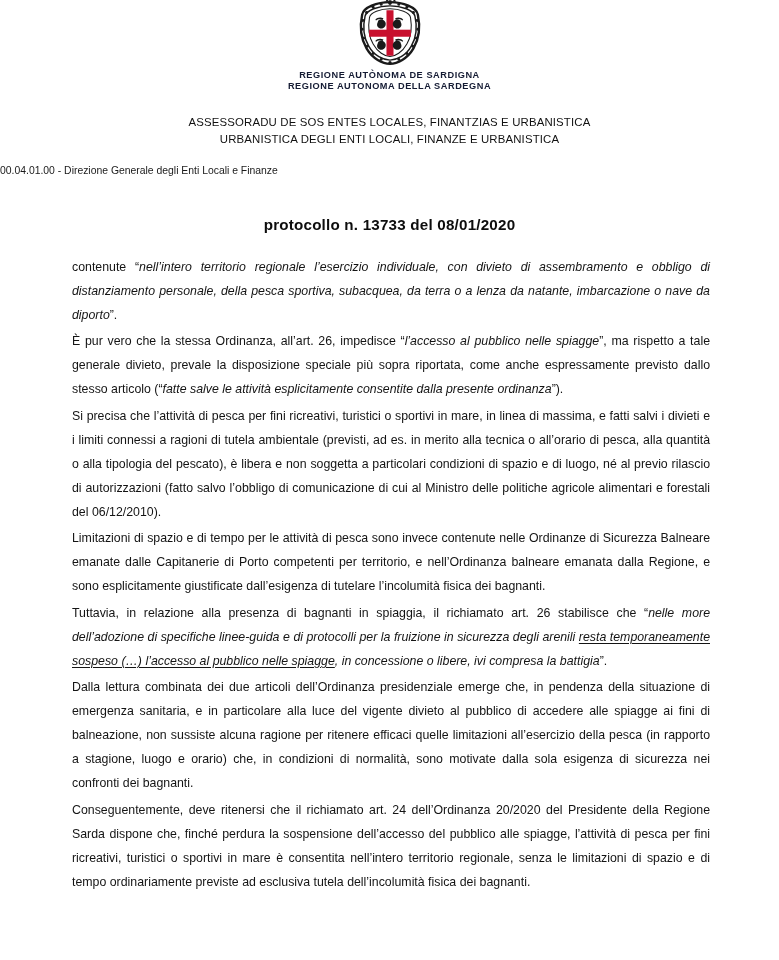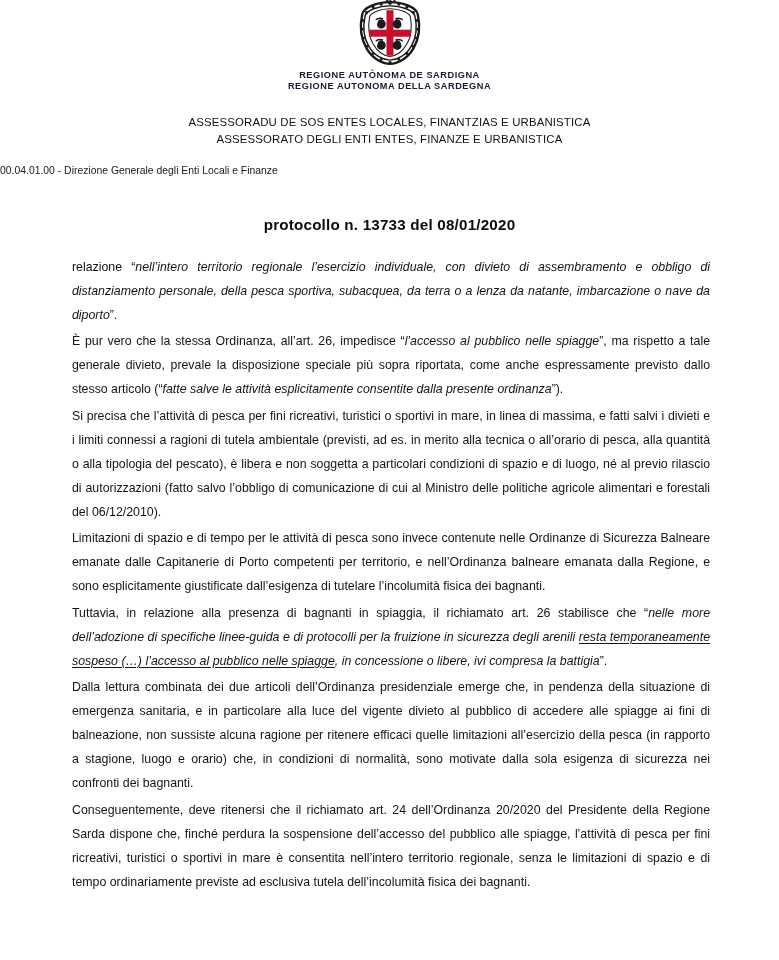--- a/index.html
+++ b/index.html
@@ -161,30 +161,30 @@
     </svg>
 
     <div class="org-lines">
       <div class="org-line">REGIONE AUTÒNOMA DE SARDIGNA</div>
       <div class="org-line">REGIONE AUTONOMA DELLA SARDEGNA</div>
     </div>
   </div>
 
   <div class="assessorato">
     <div class="assessorato-line">ASSESSORADU DE SOS ENTES LOCALES, FINANTZIAS E URBANISTICA</div>
-    <div class="assessorato-line">ASSESSORATO DEGLI ENTI ENTES, FINANZE E URBANISTICA</div>
+    <div class="assessorato-line">URBANISTICA DEGLI ENTI LOCALI, FINANZE E URBANISTICA</div>
   </div>
 
   <div class="direzione">00.04.01.00 - Direzione Generale degli Enti Locali e Finanze</div>
 
   <div class="doc-title">protocollo n. 13733  del 08/01/2020</div>
 
   <div class="body-text">
 
-    <p><span>relazione “</span><span class="it">nell’intero territorio regionale l’esercizio individuale, con divieto di assembramento e obbligo di distanziamento personale, della pesca sportiva, subacquea, da terra o a lenza da natante, imbarcazione o nave da diporto</span><span>”.</span></p>
+    <p><span>contenute “</span><span class="it">nell’intero territorio regionale l’esercizio individuale, con divieto di assembramento e obbligo di distanziamento personale, della pesca sportiva, subacquea, da terra o a lenza da natante, imbarcazione o nave da diporto</span><span>”.</span></p>
 
     <p><span>È pur vero che la stessa Ordinanza, all’art. 26, impedisce “</span><span class="it">l’accesso al pubblico nelle spiagge</span><span>”, ma rispetto a tale generale divieto, prevale la disposizione speciale più sopra riportata, come anche espressamente previsto dallo stesso articolo (“</span><span class="it">fatte salve le attività esplicitamente consentite dalla presente ordinanza</span><span>”).</span></p>
 
     <p><span>Si precisa che l’attività di pesca per fini ricreativi, turistici o sportivi </span><span class="u">in mare</span><span>, in linea di massima, e fatti salvi i divieti e i limiti connessi a ragioni di tutela ambientale (previsti, ad es. in merito alla tecnica o all’orario di pesca, alla quantità o alla tipologia del pescato), è libera e non soggetta a particolari condizioni di spazio e di luogo, né al previo rilascio di autorizzazioni (fatto salvo l’obbligo di comunicazione di cui al Ministro delle politiche agricole alimentari e forestali del 06/12/2010).</span></p>
 
     <p><span>Limitazioni di spazio e di tempo per le attività di pesca sono invece contenute nelle Ordinanze di Sicurezza Balneare emanate dalle Capitanerie di Porto competenti per territorio, e nell’Ordinanza balneare emanata dalla Regione, e sono esplicitamente giustificate dall’esigenza di tutelare l’incolumità fisica dei bagnanti.</span></p>
 
     <p><span>Tuttavia, in relazione alla presenza di bagnanti in spiaggia, il richiamato art. 26 stabilisce che “</span><span class="it">nelle more dell’adozione di specifiche linee-guida e di protocolli per la fruizione in sicurezza degli arenili </span><span class="itu">resta temporaneamente sospeso (…) l’accesso al pubblico nelle spiagge</span><span class="it">, in concessione o libere, ivi compresa la battigia</span><span>”.</span></p>
 
     <p><span>Dalla lettura combinata dei due articoli dell’Ordinanza presidenziale emerge che, in pendenza della situazione di emergenza sanitaria, e in particolare alla luce del vigente divieto al pubblico di accedere alle spiagge ai fini di balneazione, non sussiste alcuna ragione per ritenere efficaci quelle limitazioni all’esercizio della pesca (in rapporto a stagione, luogo e orario) che, in condizioni di normalità, sono motivate dalla sola esigenza di sicurezza nei confronti dei bagnanti.</span></p>

